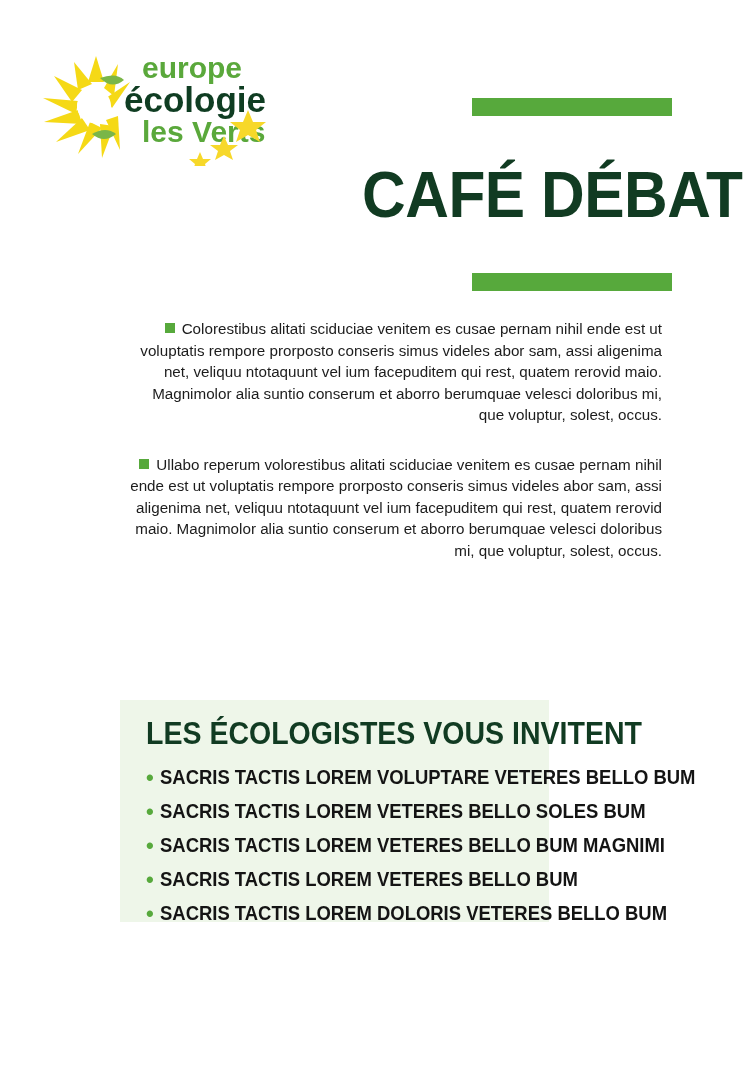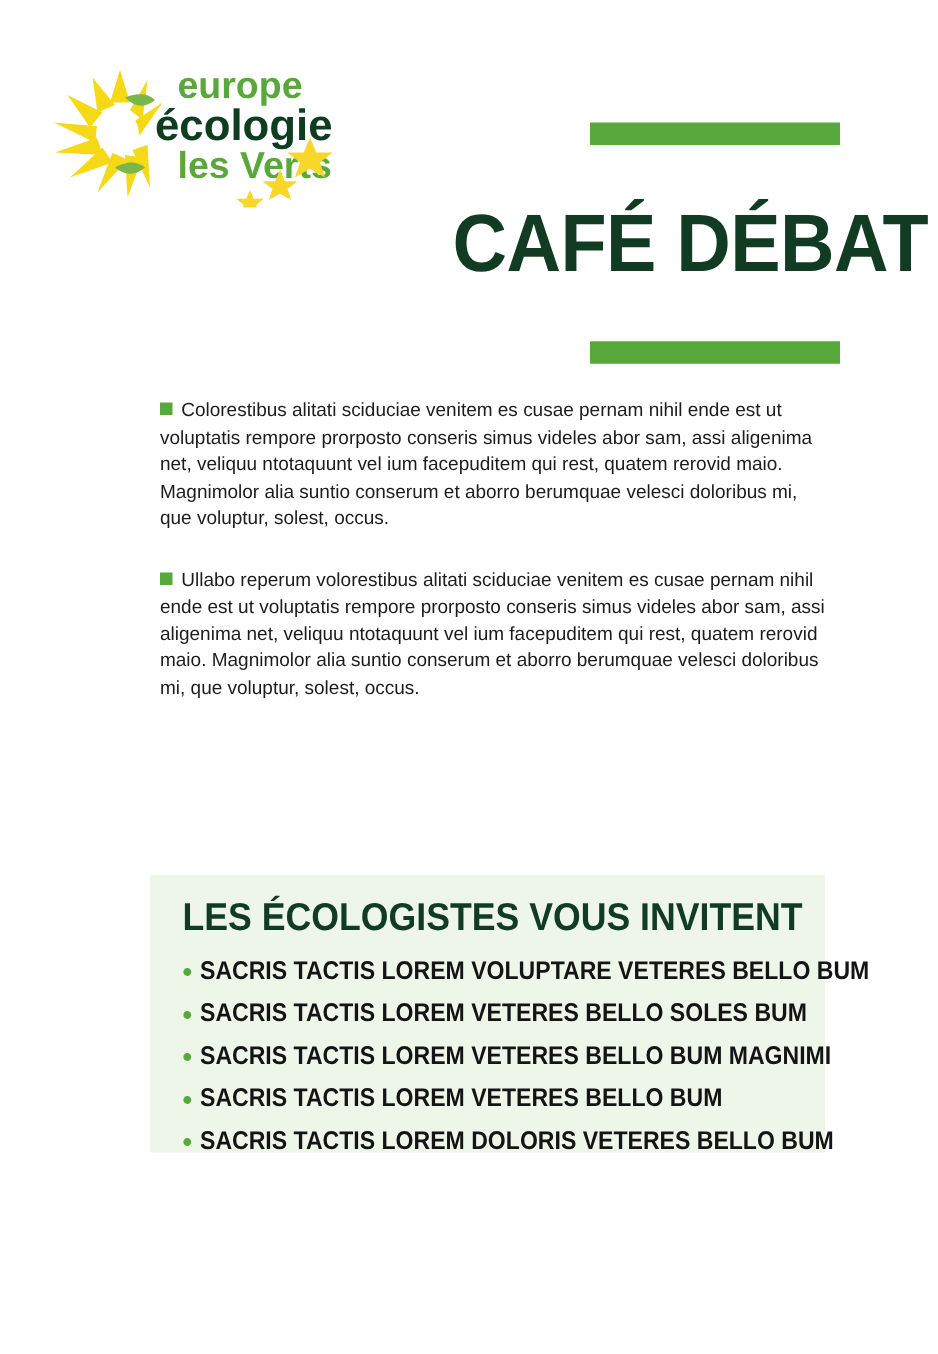--- a/index.html
+++ b/index.html
@@ -64,38 +64,38 @@
     position: absolute;
     left: 128px;
     top: 318px;
     width: 534px;
   }
   .para {
     font-size: 15.2px;
     line-height: 21.5px;
     color: #1c1c1c;
     margin: 0 0 28px 0;
-    text-align: left;
+    text-align: right;
   }
   .para:last-child { margin-bottom: 0; }
   .sq {
     display: inline-block;
     width: 10px;
     height: 10px;
     background: #57a93c;
     margin-right: 7px;
     vertical-align: 1px;
   }
 
   
   .invite-box {
     position: absolute;
     left: 120px;
     top: 700px;
-    width: 540px;
+    width: 429px;
     height: 222px;
     background: #eef6e9;
     box-sizing: border-box;
     padding: 18px 42px 0 26px;
   }
   .invite-heading {
     font-family: "Liberation Sans Narrow", "Liberation Sans", sans-serif;
     font-size: 31px;
     font-weight: bold;
     color: #113b22;

